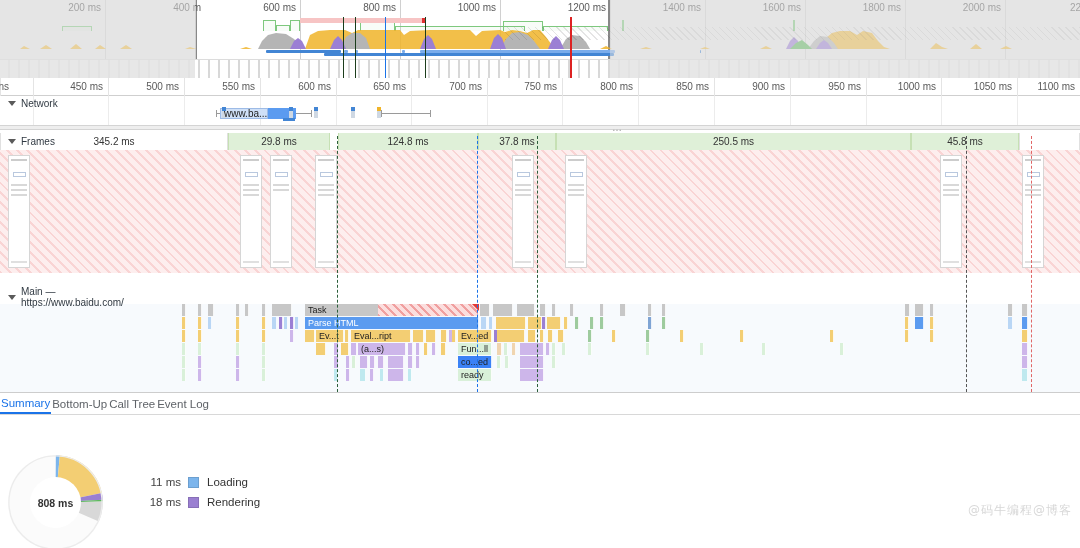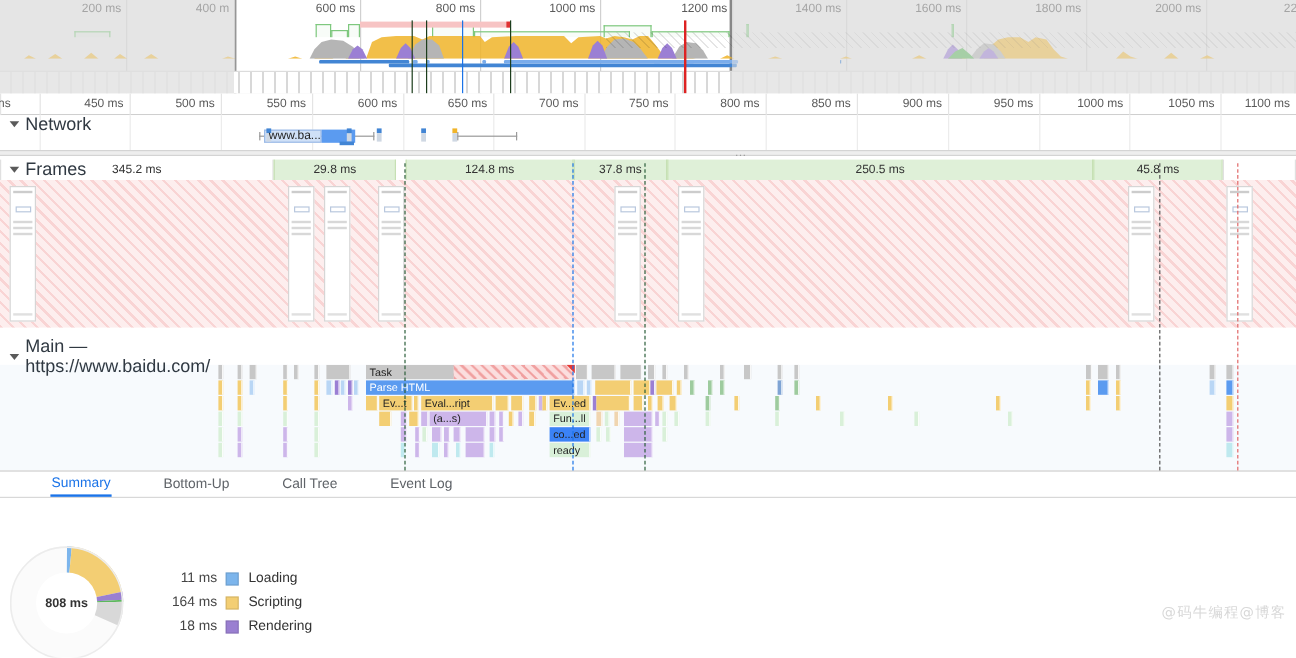--- a/index.html
+++ b/index.html
@@ -74,21 +74,21 @@
     position: absolute; top: 0; height: 18px; border-left: 1px solid #e4e4e4;
   }
   .ruler .rlab {
     position: absolute; top: 3px; font-size: 10px; color: #5a5a5a;
     transform: translateX(-100%); padding-right: 5px; white-space: nowrap;
   }
 
   
   .track-head {
     position: absolute; left: 0; width: 150px;
-    font-size: 15px; color: #303942; padding-left: 8px;
+    font-size: 10px; color: #303942; padding-left: 8px;
     display: flex; align-items: center; gap: 5px;
     z-index: 6;
   }
   .tri {
     display: inline-block; width: 0; height: 0;
     border-left: 4px solid transparent; border-right: 4px solid transparent;
     border-top: 5px solid #5a5a5a;
   }
   .gridcol { position: absolute; top: 0; bottom: 0; width: 1px; background: #ececec; }
 
@@ -162,21 +162,21 @@
   .vmark { position: absolute; width: 0; border-left-width: 1px; border-left-style: dashed; z-index: 5; }
 
   
   .drawer {
     position: absolute; left: 0; top: 392px; width: 1080px; height: 156px;
     background: #fff; border-top: 1px solid #cdcdcd;
   }
   .tabs { display: flex; height: 22px; border-bottom: 1px solid #d8d8d8; align-items: stretch; }
   .tab {
     padding: 0 1px; font-size: 11.5px; color: #5f6368;
-    display: flex; align-items: center; cursor: default; margin-left: 42px;
+    display: flex; align-items: center; cursor: default;
   }
   .tab.active { color: #1a73e8; border-bottom: 2px solid #1a73e8; }
   .range { padding: 13px 0 0 10px; font-size: 11.5px; color: #202124; }
   .summary-body { position: relative; height: 110px; }
   .donut { position: absolute; left: 8px; top: 40px; width: 95px; height: 95px; }
   .donut .hole {
     position: absolute; left: 22px; top: 22px; width: 51px; height: 51px;
     border-radius: 50%; background: #fff;
     display: flex; align-items: center; justify-content: center;
     font-size: 10.5px; font-weight: bold; color: #333;
@@ -198,21 +198,21 @@
 <div class="app">
 
   <div class="overview">
 
     <div class="ov-window" style="left:195px; width:415px;"></div>
 
     <div class="ov-ruler">
       <div class="ov-tick" style="left:105px;"></div>
       <div class="ov-tick-label" style="left:105px;">200 ms</div>
       <div class="ov-tick" style="left:195px;"></div>
-      <div class="ov-tick-label" style="left:195px;">400 m</div>
+      <div class="ov-tick-label" style="left:205px;">400 m</div>
       <div class="ov-tick" style="left:300px;"></div>
       <div class="ov-tick-label" style="left:300px;">600 ms</div>
       <div class="ov-tick" style="left:400px;"></div>
       <div class="ov-tick-label" style="left:400px;">800 ms</div>
       <div class="ov-tick" style="left:500px;"></div>
       <div class="ov-tick-label" style="left:500px;">1000 ms</div>
       <div class="ov-tick" style="left:610px;"></div>
       <div class="ov-tick-label" style="left:610px;">1200 ms</div>
       <div class="ov-tick" style="left:705px;"></div>
       <div class="ov-tick-label" style="left:705px;">1400 ms</div>
@@ -669,25 +669,20 @@
         <div class="hole">808 ms</div>
       </div>
 
       <div class="legend">
         <div class="lrow">
           <span class="lval">11 ms</span>
           <span class="lsw" style="background:#7cb5ec;"></span>
           <span class="lname">Loading</span>
         </div>
         <div class="lrow">
-          <span class="lval">164 ms</span>
-          <span class="lsw" style="background:#f3ce73;"></span>
-          <span class="lname">Scripting</span>
-        </div>
-        <div class="lrow">
           <span class="lval">18 ms</span>
           <span class="lsw" style="background:#9a7fd1;"></span>
           <span class="lname">Rendering</span>
         </div>
 
       </div>
 
       <div class="watermark">@码牛编程@博客</div>
     </div>
   </div>

